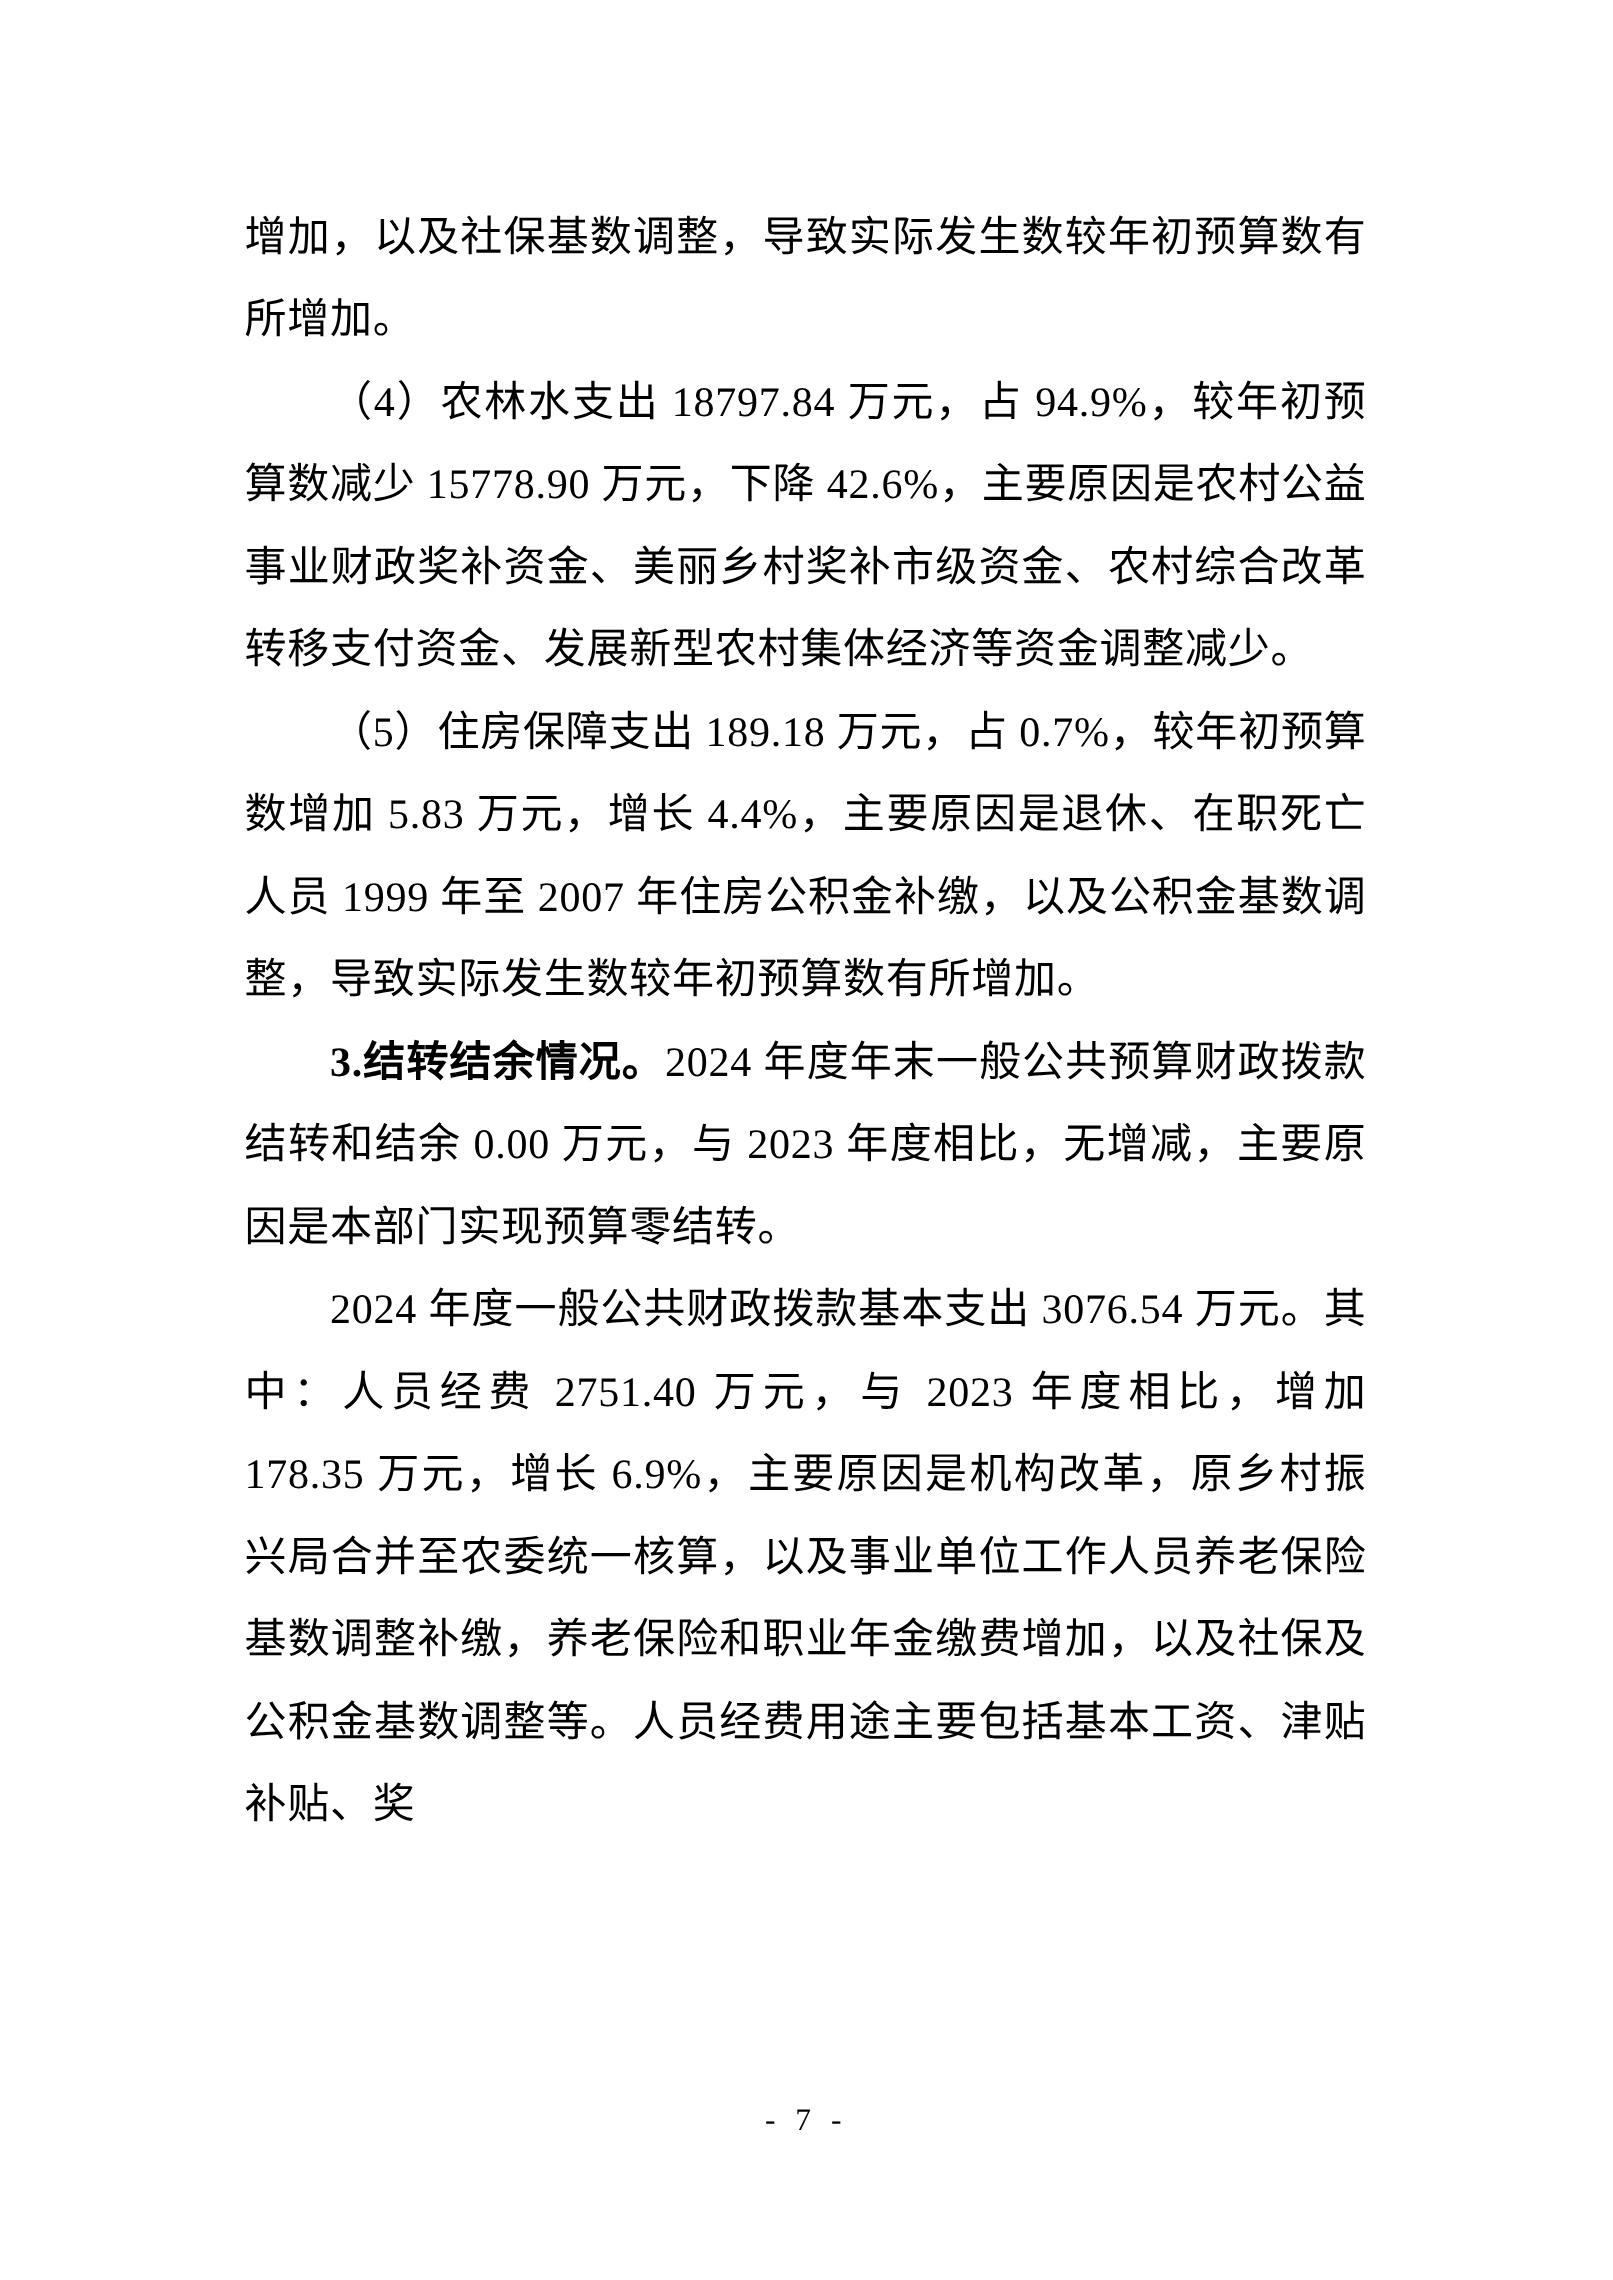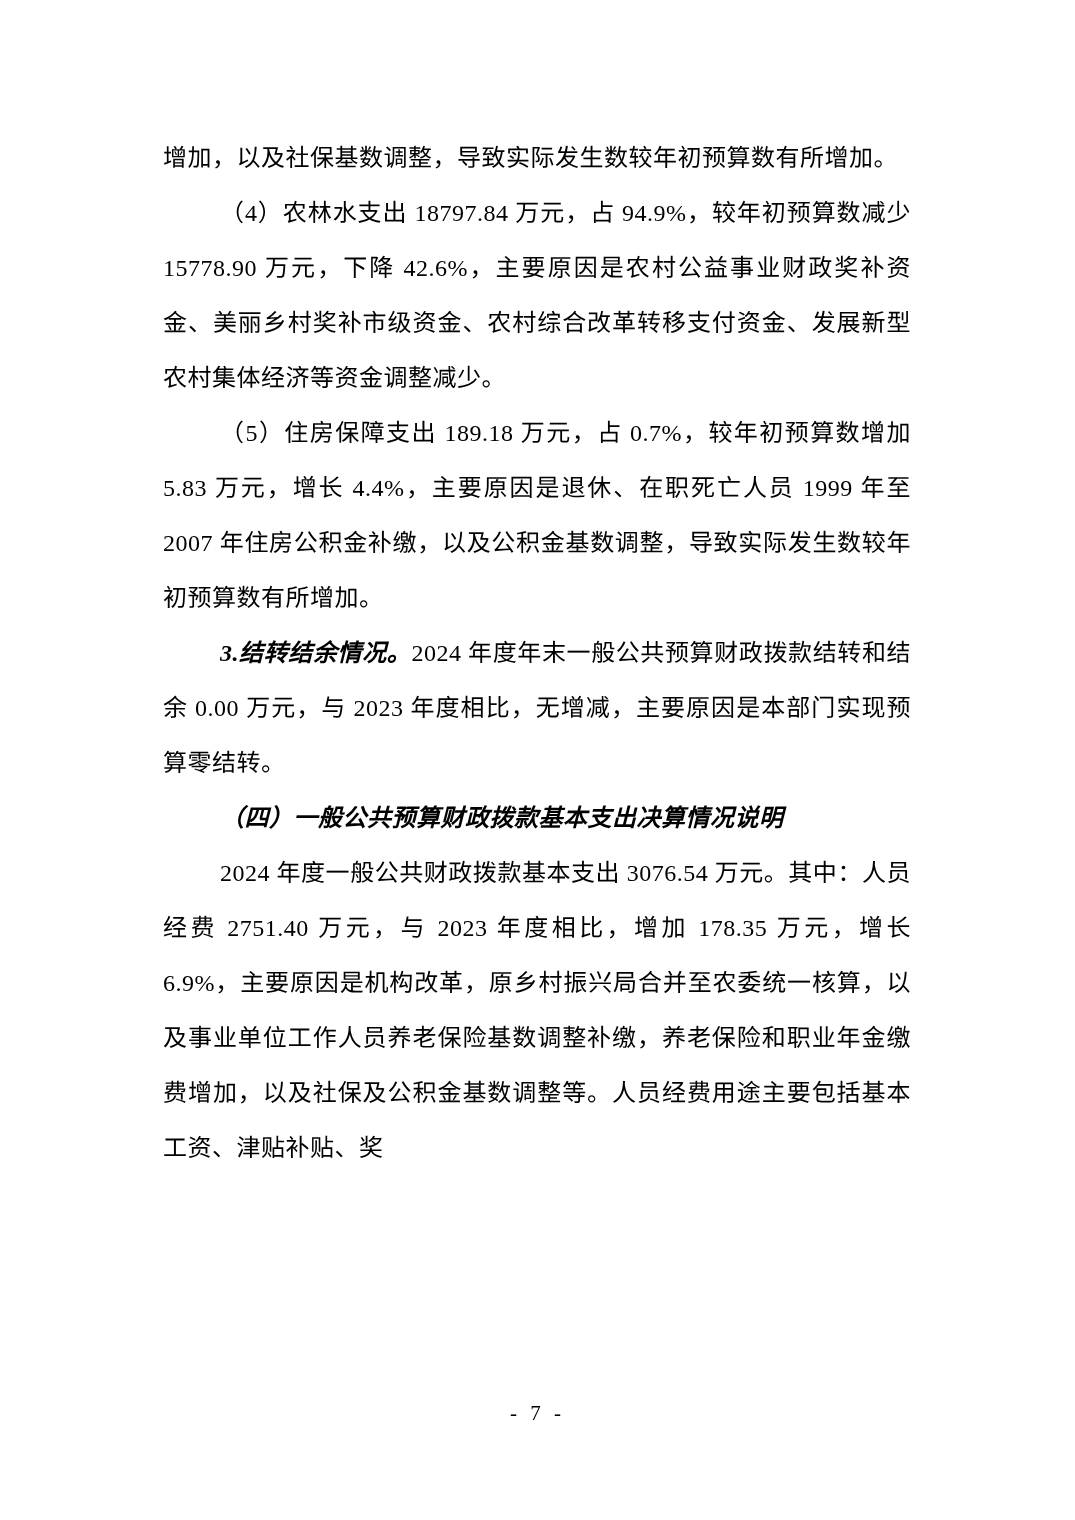--- a/index.html
+++ b/index.html
@@ -17,32 +17,31 @@
     color: #000000;
   }
   .doc-body {
     position: absolute;
     top: 131px;
     left: 163px;
     width: 748px;
   }
   .para {
     margin: 0;
-    font-size: 24px;
+    font-size: 28px;
     line-height: 55px;
     text-align: justify;
     text-justify: inter-ideograph;
     letter-spacing: 0.5px;
   }
   .para.indent {
     text-indent: 57px;
   }
   .bold {
     font-weight: bold;
-    font-style: italic;
   }
   .footer {
     position: absolute;
     top: 1398px;
     left: 0;
     width: 100%;
     text-align: center;
     font-size: 21px;
     line-height: 30px;
     letter-spacing: 4px;
@@ -57,20 +56,19 @@
 
     <p class="para"><span>增加，以及社保基数调整，导致实际发生数较年初预算数有所增加。</span></p>
 
 
     <p class="para indent"><span>（4）农林水支出 18797.84 万元，占 94.9%，较年初预算数减少 15778.90 万元，下降 42.6%，主要原因是农村公益事业财政奖补资金、美丽乡村奖补市级资金、农村综合改革转移支付资金、发展新型农村集体经济等资金调整减少。</span></p>
 
     <p class="para indent"><span>（5）住房保障支出 189.18 万元，占 0.7%，较年初预算数增加 5.83 万元，增长 4.4%，主要原因是退休、在职死亡人员 1999 年至 2007 年住房公积金补缴，以及公积金基数调整，导致实际发生数较年初预算数有所增加。</span></p>
 
     <p class="para indent"><span class="bold">3.结转结余情况。</span><span>2024 年度年末一般公共预算财政拨款结转和结余 0.00 万元，与 2023 年度相比，无增减，主要原因是本部门实现预算零结转。</span></p>
 
-    <p class="para indent"><span class="bold">（四）一般公共预算财政拨款基本支出决算情况说明</span></p>
 
     <p class="para indent"><span>2024 年度一般公共财政拨款基本支出 3076.54 万元。其中：人员经费 2751.40 万元，与 2023 年度相比，增加 178.35 万元，增长 6.9%，主要原因是机构改革，原乡村振兴局合并至农委统一核算，以及事业单位工作人员养老保险基数调整补缴，养老保险和职业年金缴费增加，以及社保及公积金基数调整等。人员经费用途主要包括基本工资、津贴补贴、奖</span></p>
 
   </div>
 
   <div class="footer">- 7 -</div>
 </div>
 
 </body></html>

